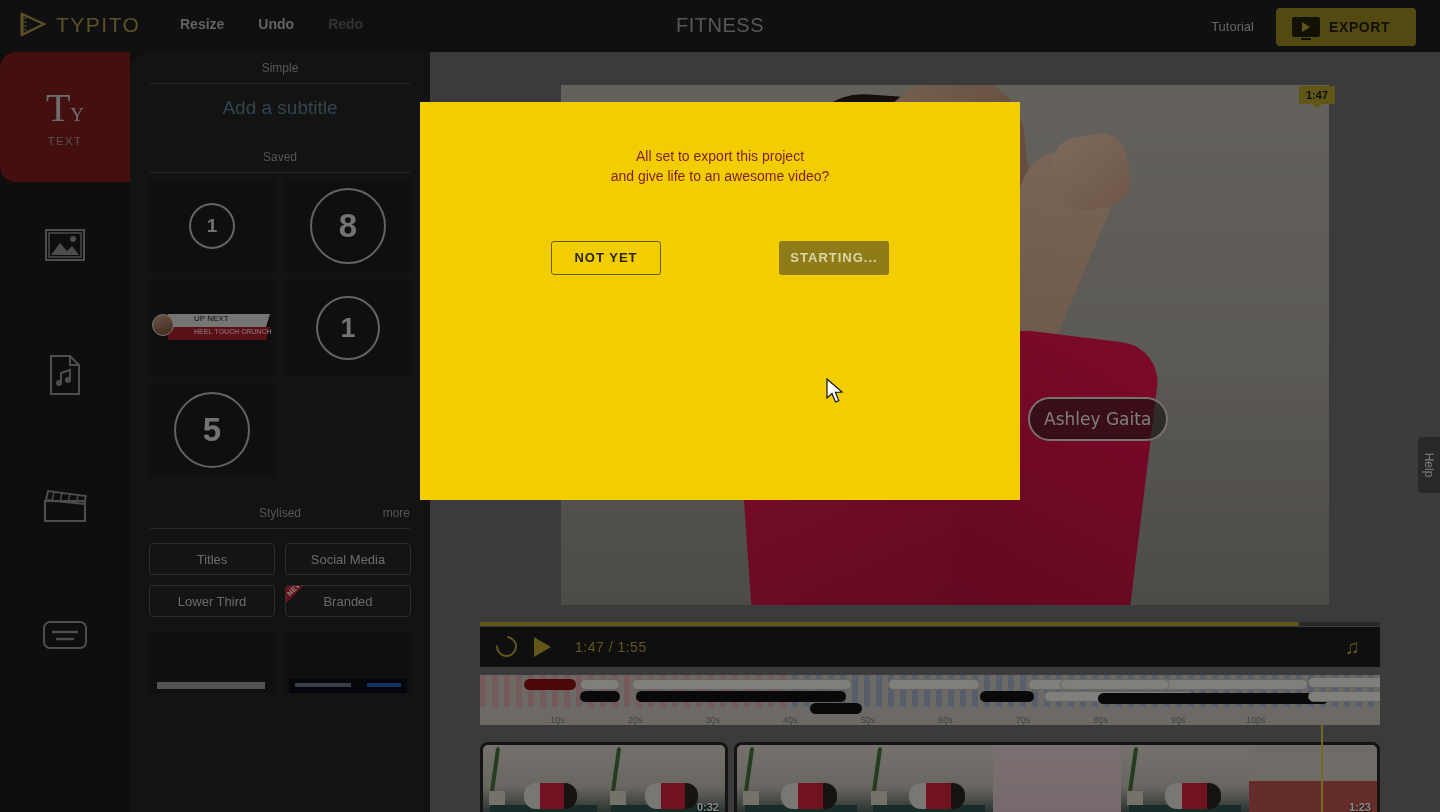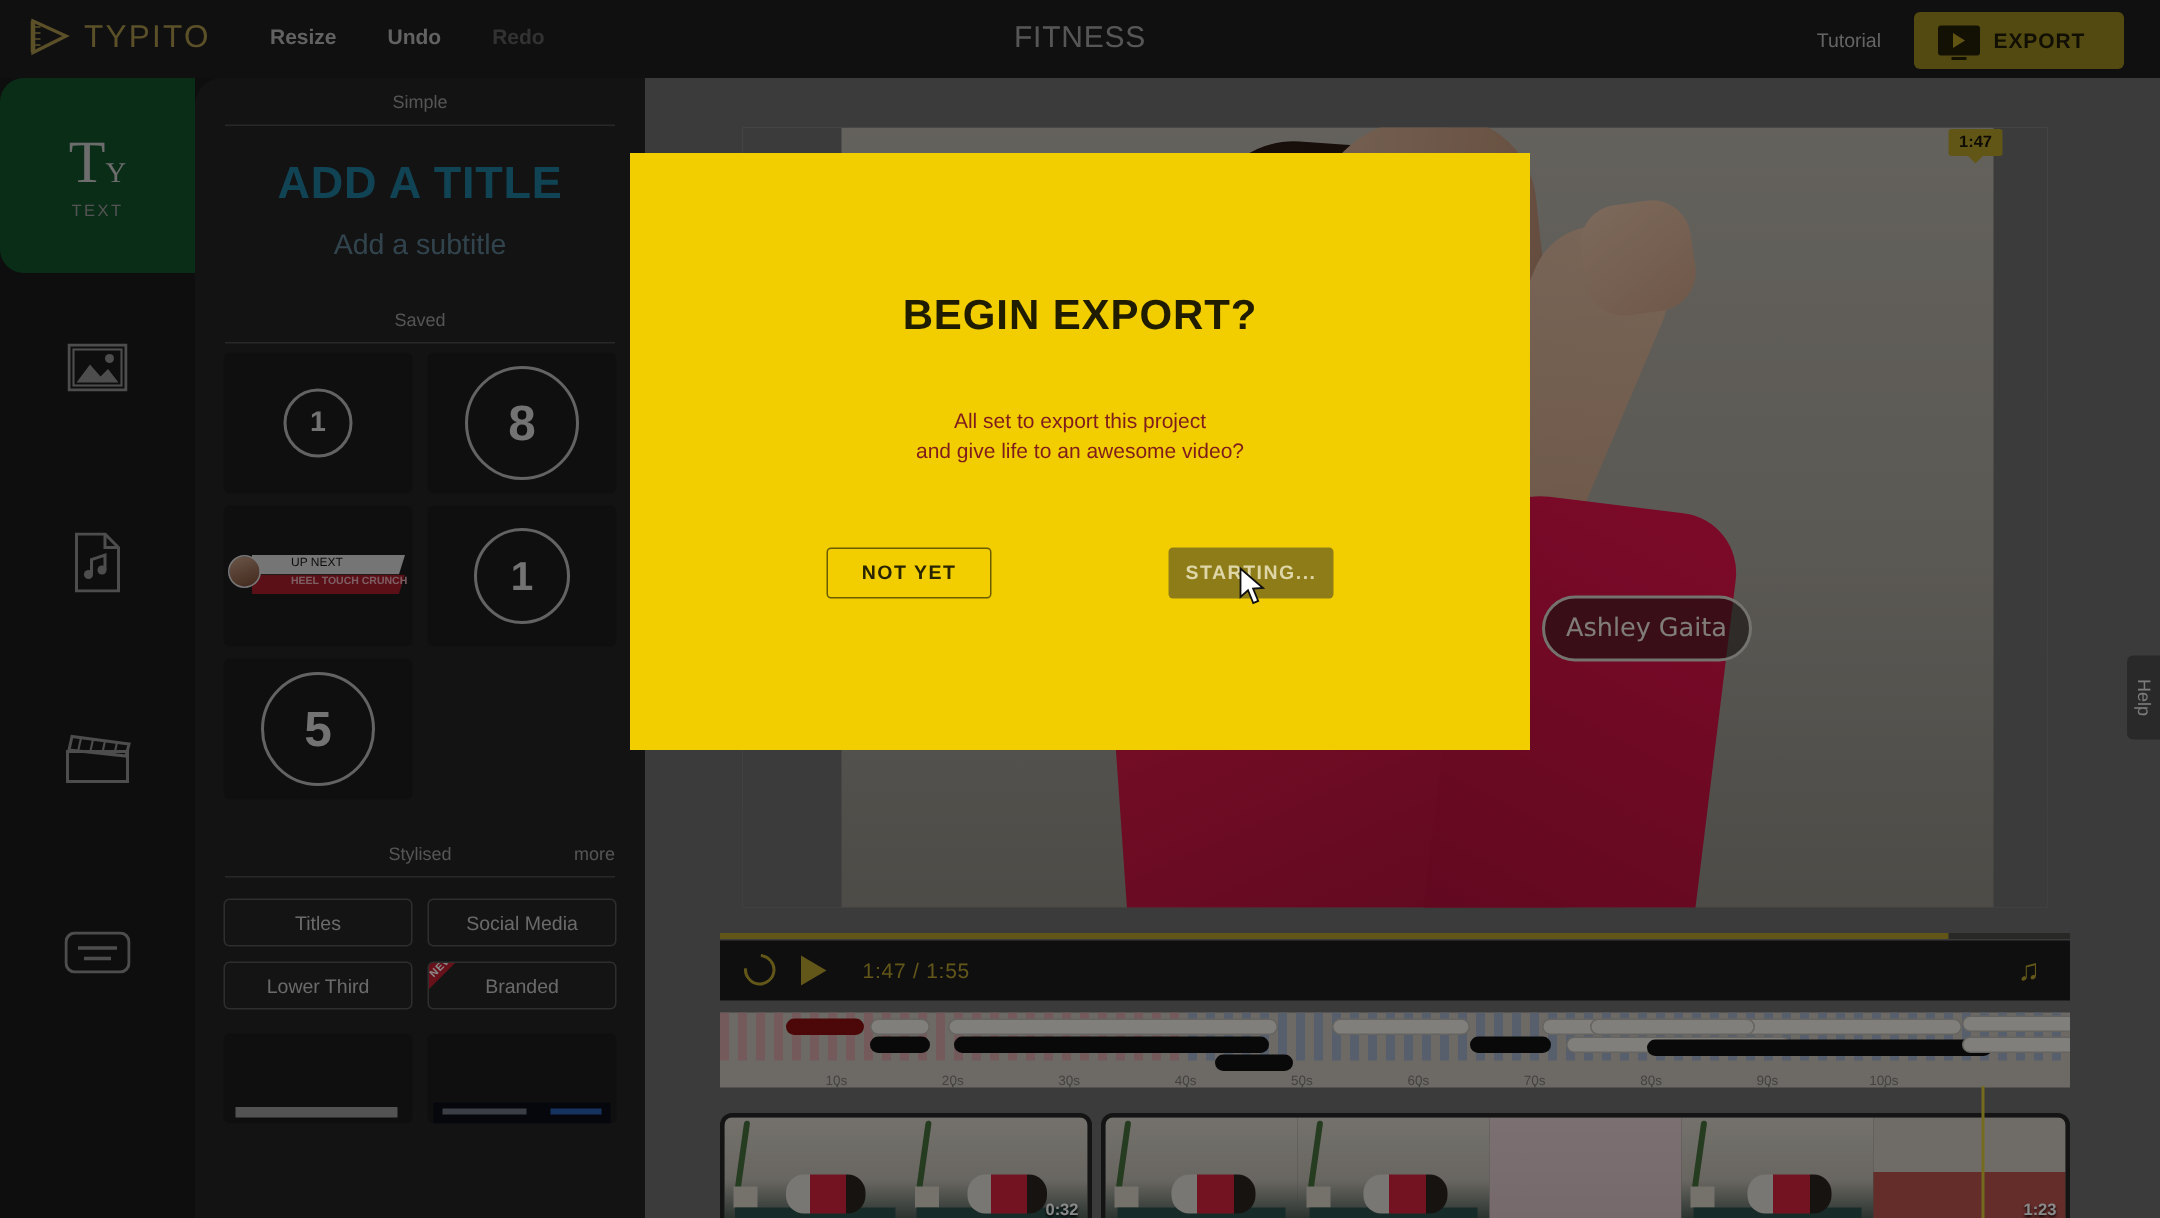--- a/index.html
+++ b/index.html
@@ -41,21 +41,21 @@
   .export-icon::after { content:""; position:absolute; left:9px; bottom:-3px; width:10px; height:2px; background:#231f08;}
   .export-label { font-size:14px; font-weight:bold; color:#211d06; letter-spacing:.6px; }
 
   
   .rail { position:absolute; left:0; top:52px; width:130px; height:760px; background:#1b1b1b; }
   .rail-item {
     position:relative; width:130px; height:130px;
     display:flex; flex-direction:column; align-items:center; justify-content:center;
     cursor:pointer;
   }
-  .rail-item.active { background:#14532d; border-top-left-radius:16px; border-bottom-left-radius:16px; }
+  .rail-item.active { background:#7f1d1d; border-top-left-radius:16px; border-bottom-left-radius:16px; }
   .rail-icon { color:#8f8f8f; }
   .rail-label { font-size:11px; color:#9a9a9a; letter-spacing:1.6px; margin-top:7px; }
   .ty { font-family:"Liberation Serif", serif; color:#c9c9c9; font-size:40px; line-height:1; }
   .ty small { font-size:19px; }
 
   
   .panel { position:absolute; left:130px; top:52px; width:300px; height:760px; background:#242424;
            border-top-left-radius:18px; overflow:hidden; }
   .sec-head { position:relative; width:260px; margin:0 auto; padding-top:9px; }
   .sec-head .t { text-align:center; font-size:12px; color:#9d9d9d; }
@@ -273,21 +273,20 @@
     </div>
   </div>
 
   <div class="panel">
 
     <div class="sec-head">
       <div class="t">Simple</div>
     </div>
     <div class="sec-rule"></div>
 
-    <div class="add-title">ADD A TITLE</div>
     <div class="add-sub">Add a subtitle</div>
 
     <div class="sec-head" style="margin-top:22px;">
       <div class="t">Saved</div>
     </div>
     <div class="sec-rule"></div>
 
     <div class="grid">
       <div class="card">
         <div class="circ c-sm">1</div>
@@ -530,21 +529,20 @@
     </div>
 
     <div class="help">
       <span>Help</span>
     </div>
   </div>
 
   <div class="dim"></div>
 
   <div class="modal">
-    <h1>BEGIN EXPORT?</h1>
     <p>
       <span>All set to export this project</span><br>
       <span>and give life to an awesome video?</span>
     </p>
     <div class="modal-actions">
       <div class="m-btn ghost">NOT YET</div>
       <div class="m-btn solid">STARTING...</div>
     </div>
   </div>
 

